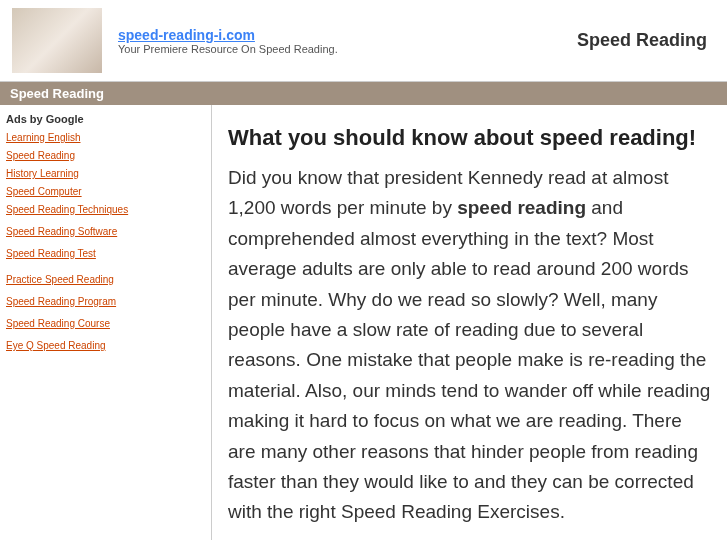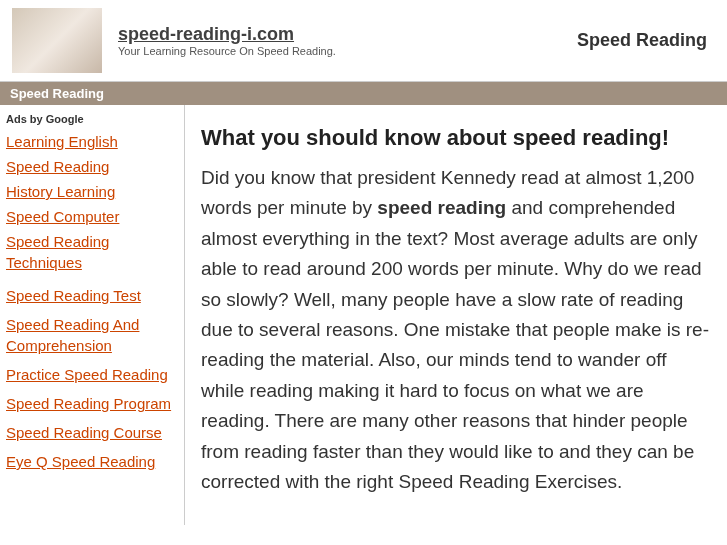--- a/index.html
+++ b/index.html
@@ -27,22 +27,22 @@
       display: block;
       width: 100%;
       height: 100%;
       background: linear-gradient(135deg, #d4c8b8 0%, #f0e8e0 50%, #c8b8a8 100%);
     }
     .header-text {
       display: flex;
       flex-direction: column;
     }
     .site-name {
-      color: #404040;
-      font-size: 18px;
+      color: #3b82f6;
+      font-size: 14px;
       font-weight: bold;
       text-decoration: underline;
     }
     .site-tagline {
       font-size: 11px;
       color: #555;
     }
     .header-right {
       margin-left: auto;
       font-size: 18px;
@@ -61,38 +61,38 @@
     }
 
     
     #main-layout {
       display: flex;
       border-top: none;
     }
 
     
     #sidebar {
-      width: 185px;
+      width: 212px;
       flex-shrink: 0;
       border-right: 1px solid #ccc;
       padding: 8px 6px;
       background: #fff;
       min-height: 420px;
     }
     .ads-label {
       font-size: 11px;
       font-weight: bold;
       color: #333;
       margin-bottom: 6px;
     }
     .sidebar-link {
       display: block;
       color: #cc4400;
       text-decoration: underline;
-      font-size: 15px;
+      font-size: 10px;
       margin-bottom: 4px;
       cursor: pointer;
       line-height: 1.4;
     }
 
     
     #content {
       flex: 1;
       padding: 12px 16px;
       background: #fff;
@@ -119,44 +119,44 @@
 </head>
 <body>
 
 <div id="header">
   <div id="header-logo-img">
     
     
   </div>
   <div class="header-text">
     <span class="site-name">speed-reading-i.com</span>
-    <span class="site-tagline">Your Learning Resource On Speed Reading.</span>
+    <span class="site-tagline">Your Premiere Resource On Speed Reading.</span>
   </div>
   <div class="header-right">Speed Reading</div>
 </div>
 
 <div id="navbar">
   <span>Speed Reading</span>
 </div>
 
 <div id="main-layout">
 
   <div id="sidebar">
     <div class="ads-label">Ads by Google</div>
     <div id="sidebar-links">
         <a href="#" class="sidebar-link">Learning English</a>
         <a href="#" class="sidebar-link">Speed Reading</a>
         <a href="#" class="sidebar-link">History Learning</a>
         <a href="#" class="sidebar-link">Speed Computer</a>
         <a href="#" class="sidebar-link">Speed Reading Techniques</a>
         <div class="sidebar-spacer"></div>
+        <a href="#" class="sidebar-link">Speed Reading Software</a>
         <div class="sidebar-spacer"></div>
         <a href="#" class="sidebar-link">Speed Reading Test</a>
         <div class="sidebar-spacer"></div>
-        <a href="#" class="sidebar-link">Speed Reading And Comprehension</a>
         <div class="sidebar-spacer"></div>
         <a href="#" class="sidebar-link">Practice Speed Reading</a>
         <div class="sidebar-spacer"></div>
         <a href="#" class="sidebar-link">Speed Reading Program</a>
         <div class="sidebar-spacer"></div>
         <a href="#" class="sidebar-link">Speed Reading Course</a>
         <div class="sidebar-spacer"></div>
         <a href="#" class="sidebar-link">Eye Q Speed Reading</a>
       </div>
   </div>

